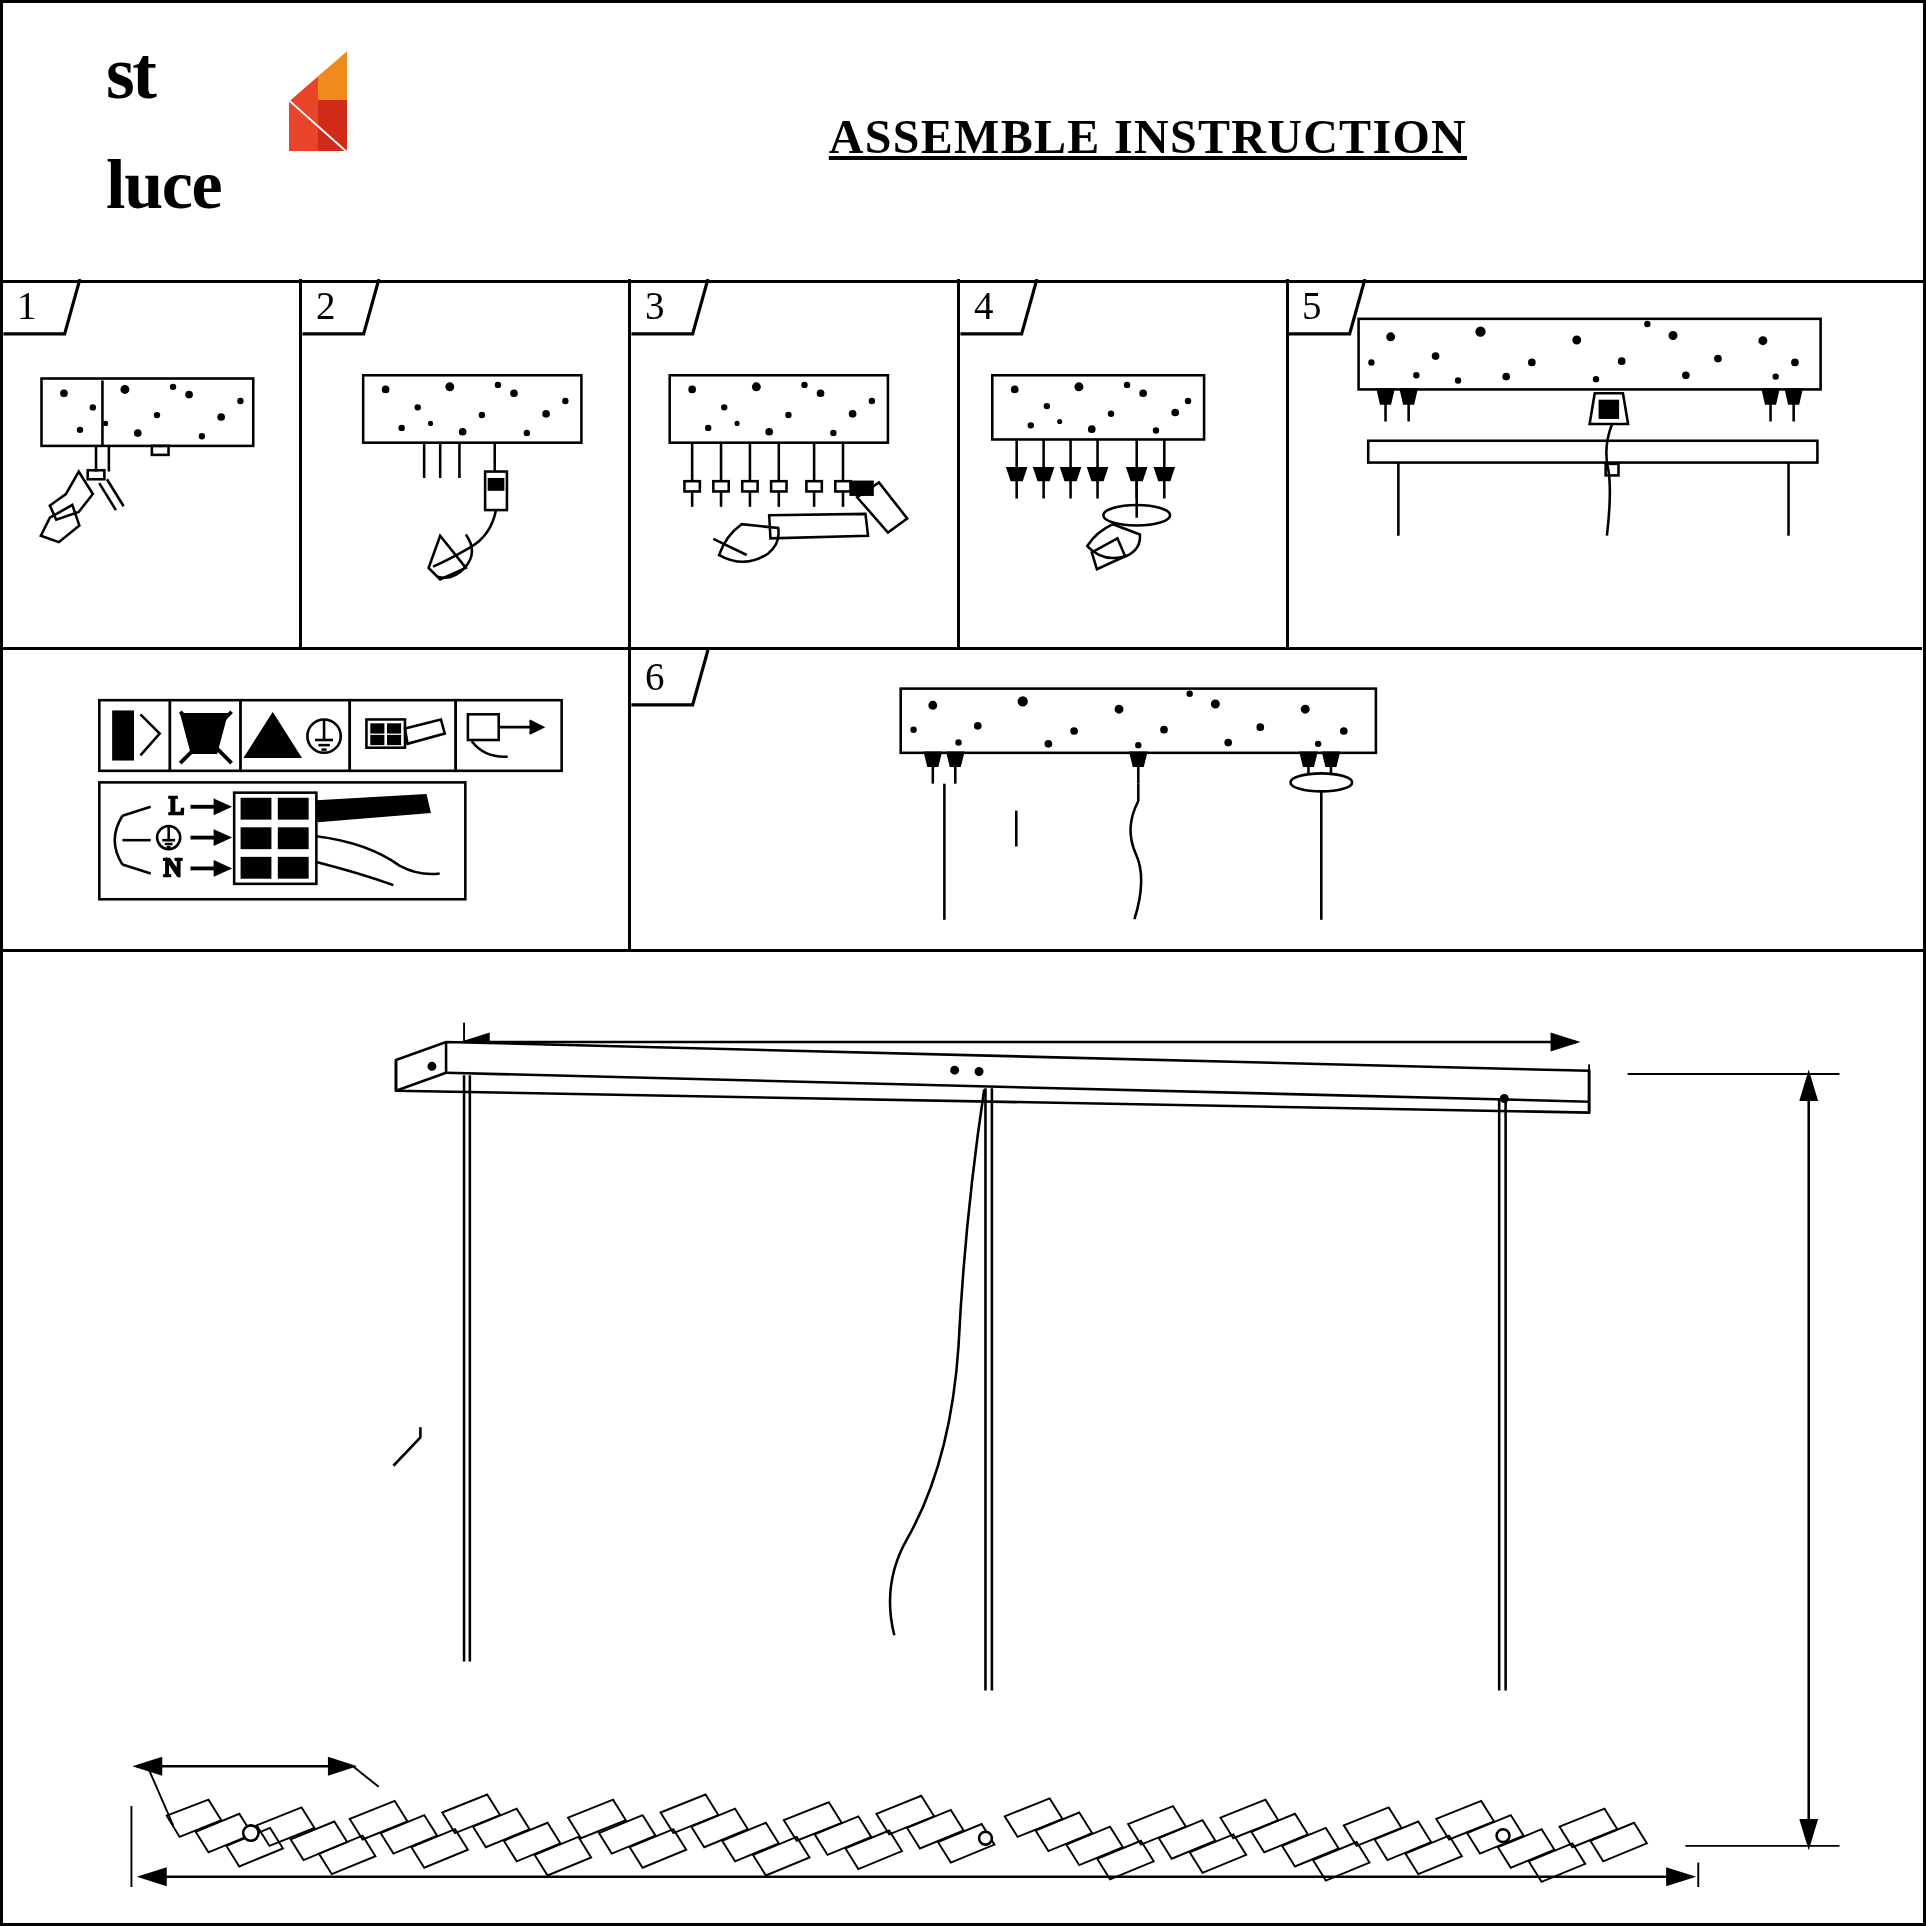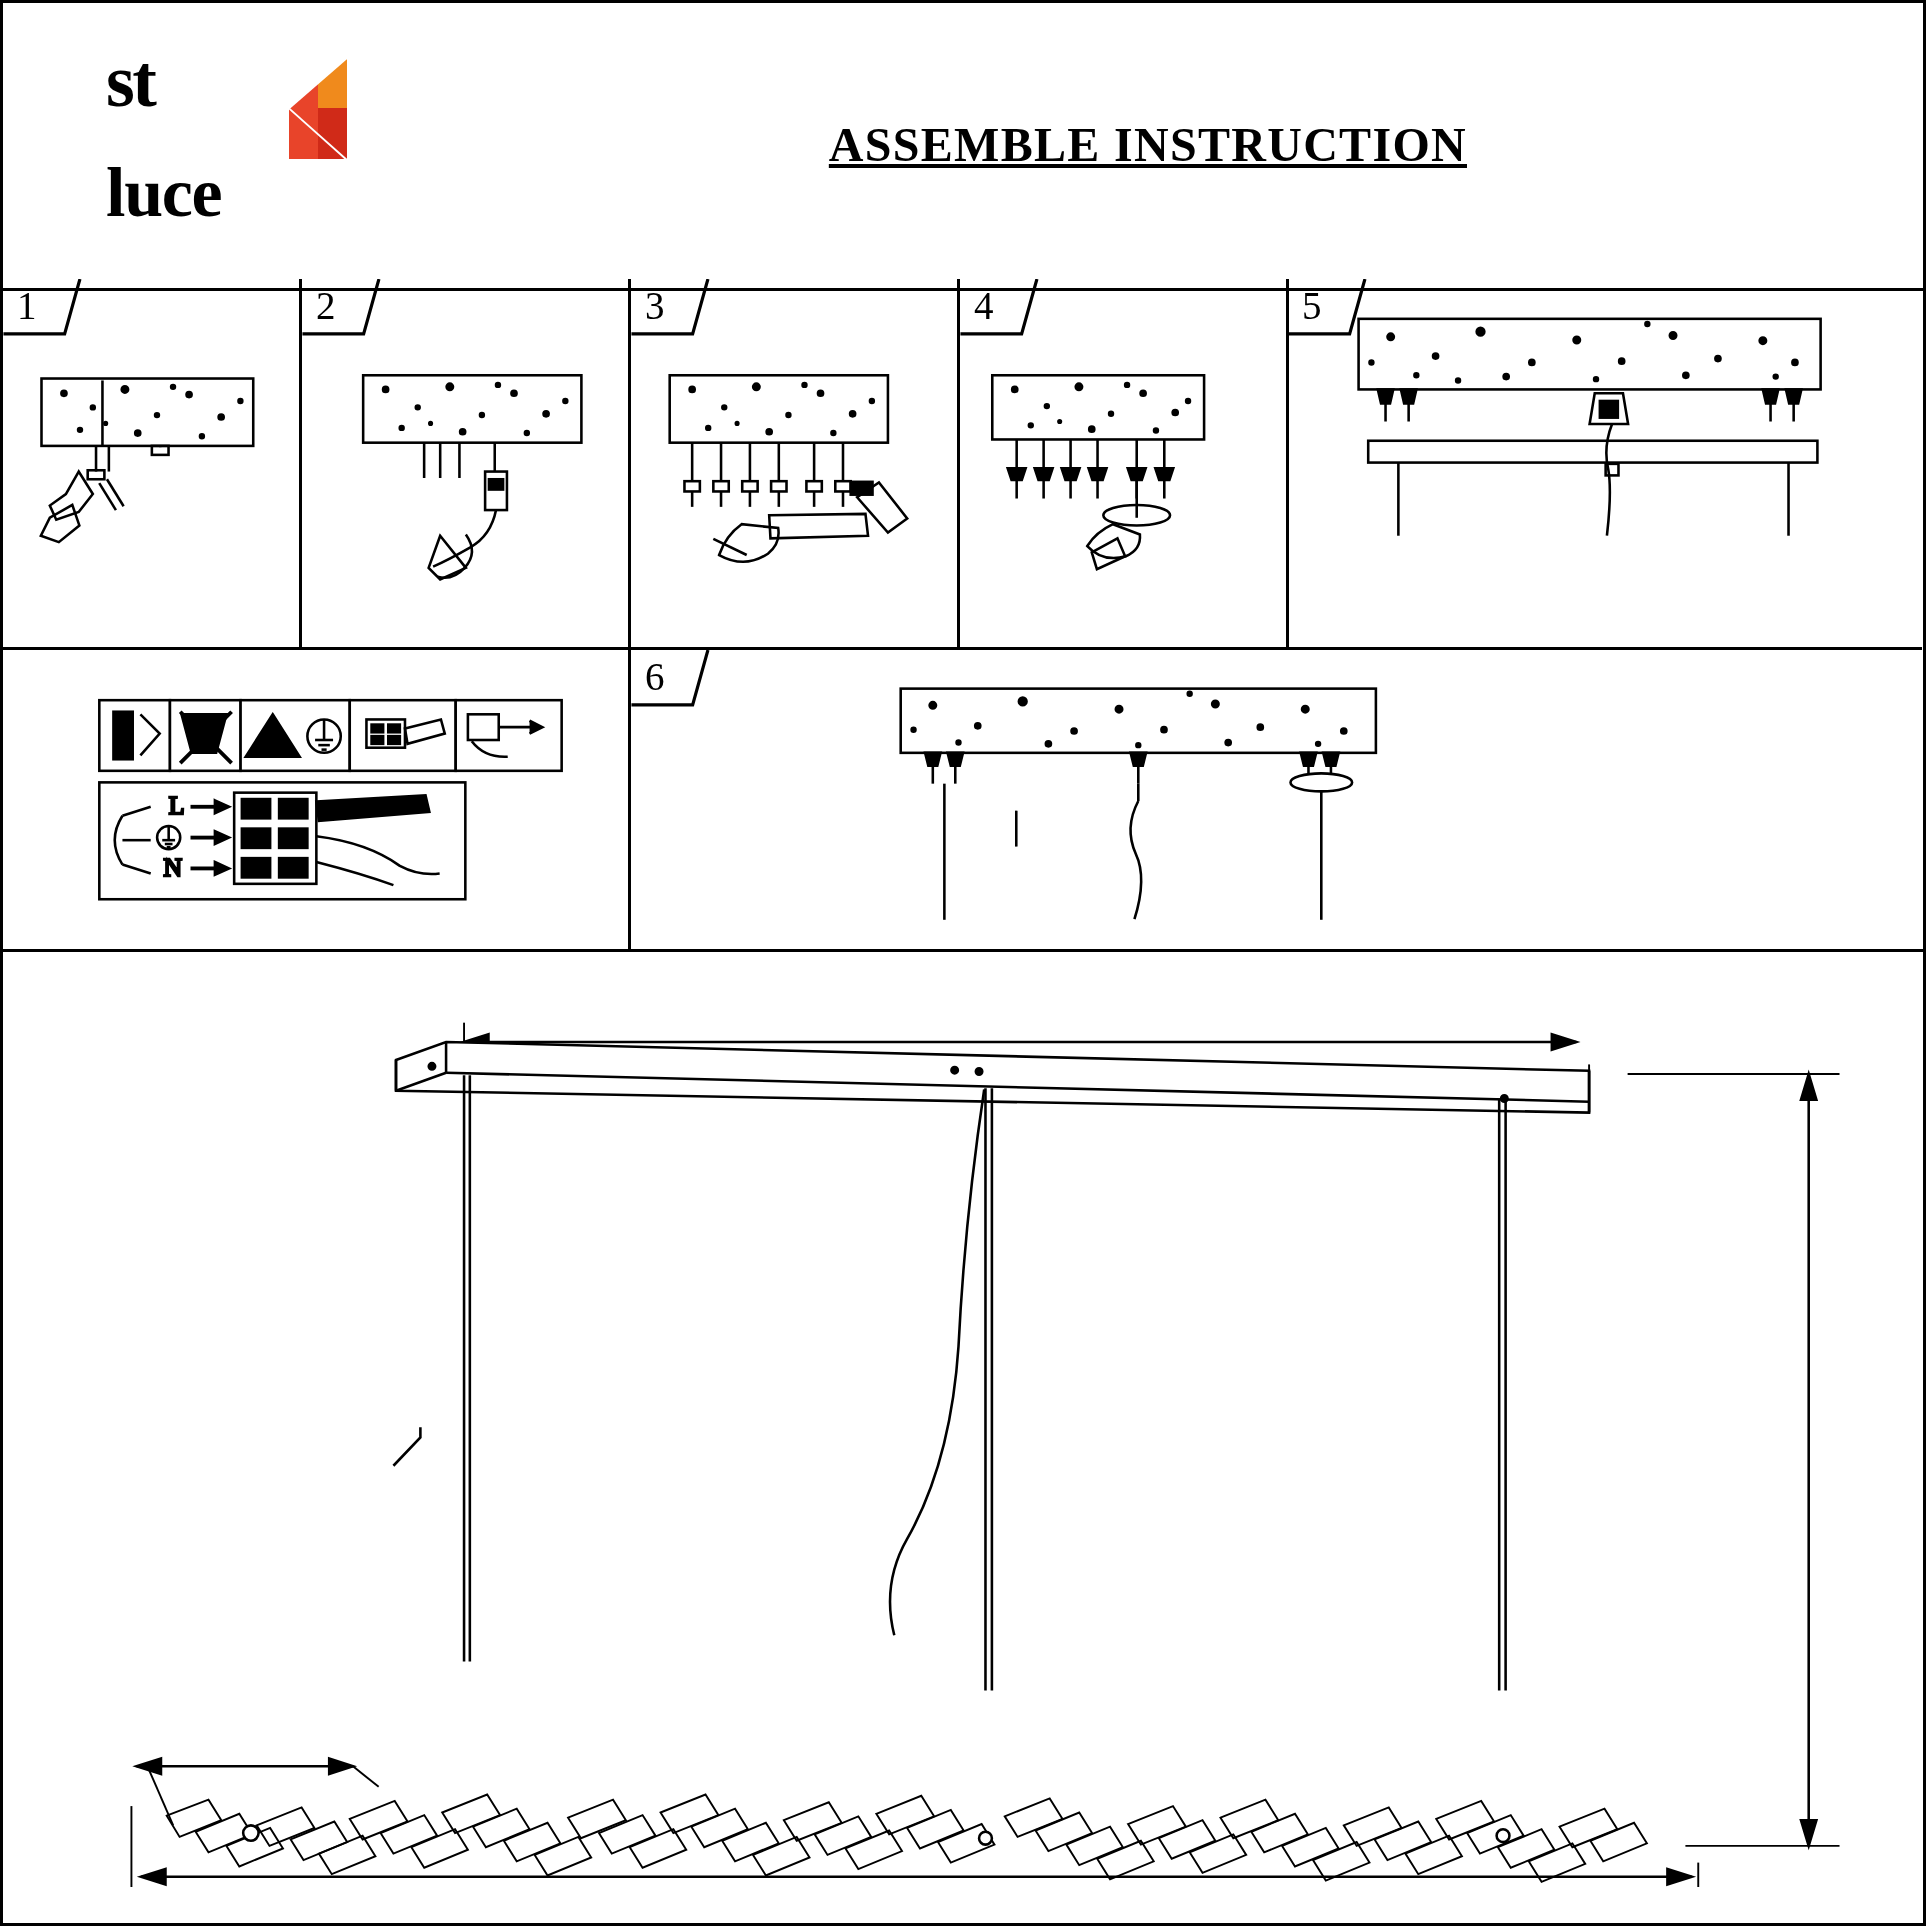--- a/index.html
+++ b/index.html
@@ -1,20 +1,20 @@
 <!DOCTYPE html>
 <html style="font-size:10.3px"><head>
 <meta charset="utf-8">
 <style>
   html,body{margin:0;padding:0;background:#ffffff;}
   body{width:1926px;height:1926px;font-family:"Liberation Serif",serif;color:#000;}
   .sheet{position:relative;width:1926px;height:1926px;box-sizing:border-box;border:3.2px solid #000;}
 
   
-  .header{position:absolute;left:0;top:12px;width:1920px;height:276px;border-bottom:3.2px solid #000;box-sizing:border-box;}
+  .header{position:absolute;left:0;top:4px;width:1920px;height:276px;border-bottom:3.2px solid #000;box-sizing:border-box;}
   .logo-wrap{position:absolute;left:103px;top:29px;width:167px;height:205px;}
   .logo-st{position:absolute;left:0;top:0;font-family:"Liberation Serif",serif;font-weight:bold;font-size:74px;letter-spacing:-2.6px;line-height:74px;}
   .logo-luce{position:absolute;left:0;top:112px;font-family:"Liberation Serif",serif;font-weight:bold;font-size:70px;letter-spacing:-1.3px;line-height:74px;}
   .logo-sq{position:absolute;left:183px;top:13px;width:58px;height:103px;}
   .logo-sq .q{position:absolute;width:29px;height:51px;}
   .q1{left:0;top:0;background:#e8442a;}
   .q2{left:29px;top:0;background:#f08a1c;}
   .q3{left:0;top:51px;background:#e8442a;}
   .q4{left:29px;top:51px;background:#d02a18;}
   .title-block{position:absolute;left:565px;top:100px;width:899px;text-align:right;text-decoration:underline;}

